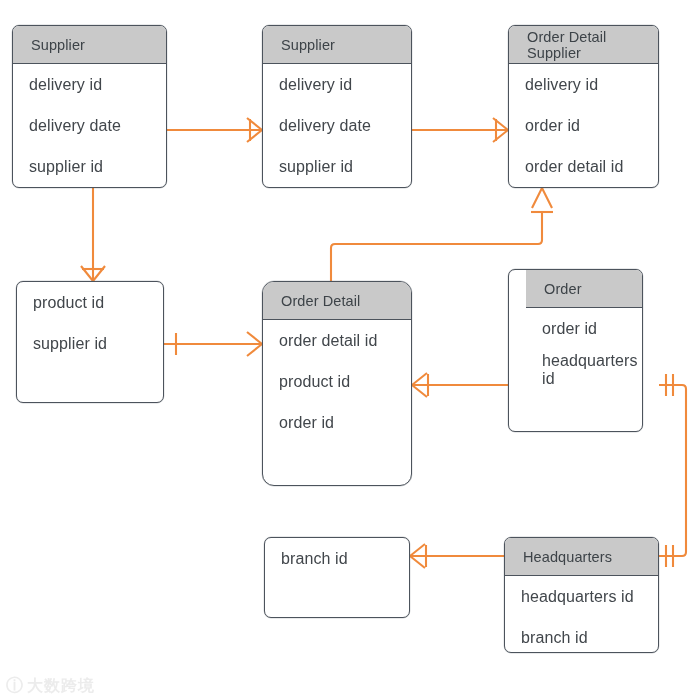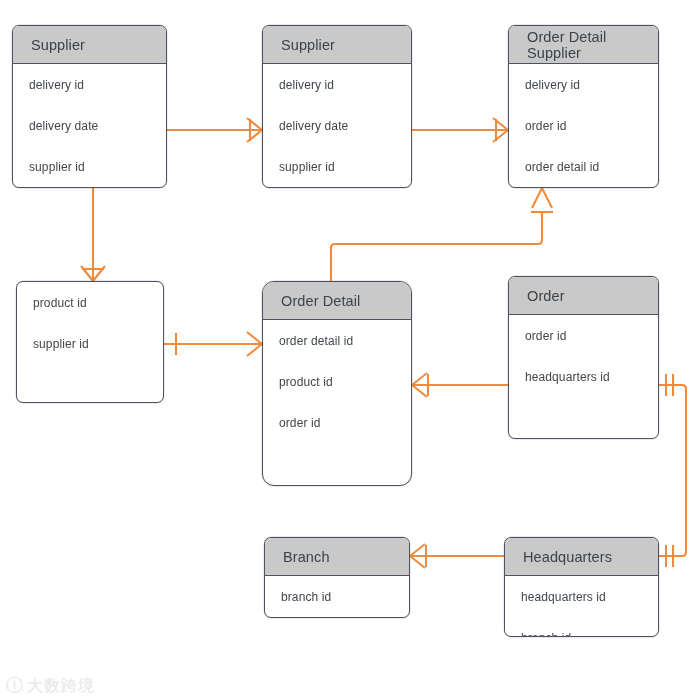--- a/index.html
+++ b/index.html
@@ -48,21 +48,21 @@
   }
   .entity-body {
     padding: 0;
   }
   .attr {
     box-sizing: border-box;
     height: 41px;
     display: flex;
     align-items: center;
     padding-left: 16px;
-    font-size: 12px;
+    font-size: 16px;
     color: #41464b;
     letter-spacing: 0.1px;
   }
   #watermark {
     position: absolute;
     left: 6px;
     bottom: 6px;
     display: flex;
     align-items: center;
     gap: 4px;
@@ -194,36 +194,35 @@
 
   <div class="entity" style="left:262px; top:281px; width:150px; height:205px;border-radius:12px;">
     <div class="entity-header">Order Detail</div>
     <div class="entity-body">
       <div class="attr">order detail id</div>
       <div class="attr">product id</div>
       <div class="attr">order id</div>
     </div>
   </div>
 
-  <div class="entity" style="left:508px; top:276px; width:151px; height:163px;">
+  <div class="entity" style="left:508px; top:269px; width:135px; height:163px;padding-left:17px;">
     <div class="entity-header">Order</div>
     <div class="entity-body">
       <div class="attr">order id</div>
       <div class="attr">headquarters id</div>
     </div>
   </div>
 
   <div class="entity" style="left:264px; top:537px; width:146px; height:81px;">
-    <div class="entity-header">Branch</div>
     <div class="entity-body">
       <div class="attr">branch id</div>
     </div>
   </div>
 
-  <div class="entity" style="left:504px; top:537px; width:155px; height:100px;text-align:center;">
+  <div class="entity" style="left:504px; top:537px; width:155px; height:116px;text-align:center;">
     <div class="entity-header">Headquarters</div>
     <div class="entity-body">
       <div class="attr">headquarters id</div>
       <div class="attr">branch id</div>
     </div>
   </div>
 
   <div id="watermark">
     <span class="wm-logo">ⓘ</span>
     <span class="wm-text">大数跨境</span>

